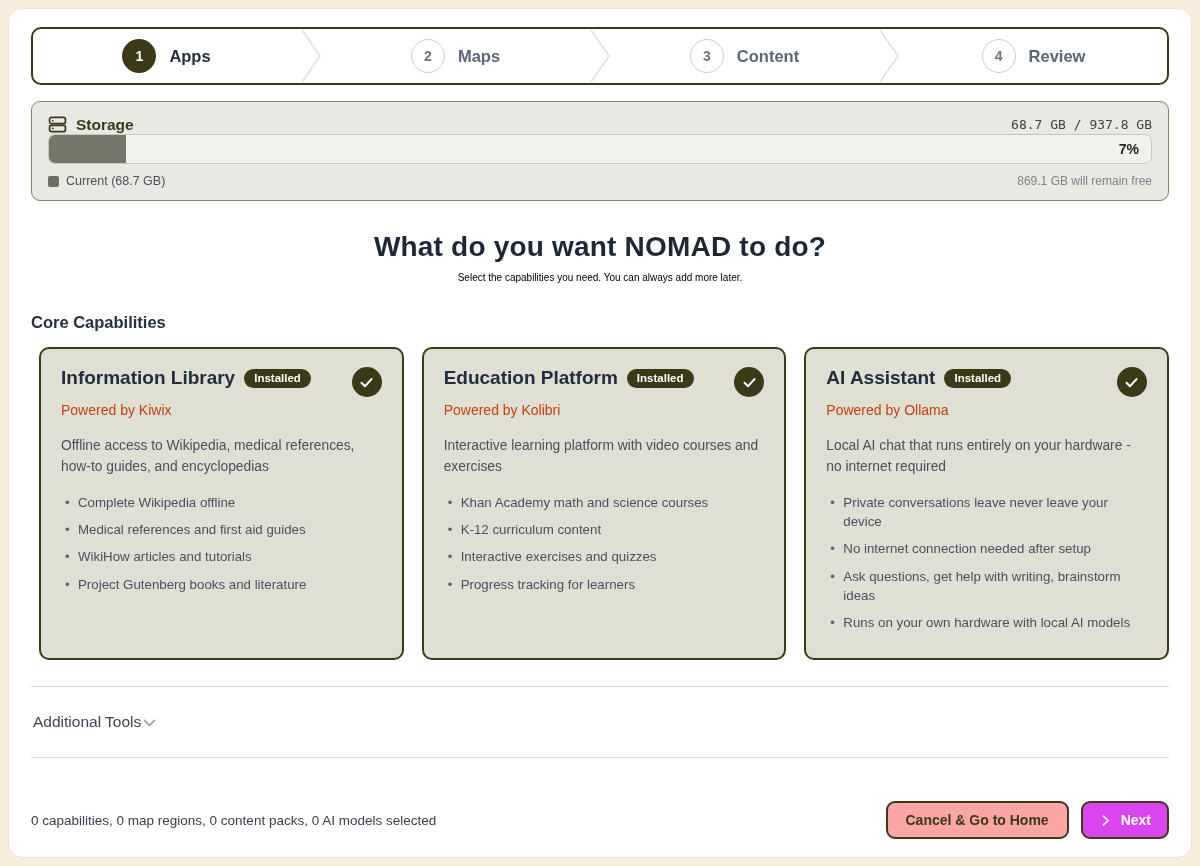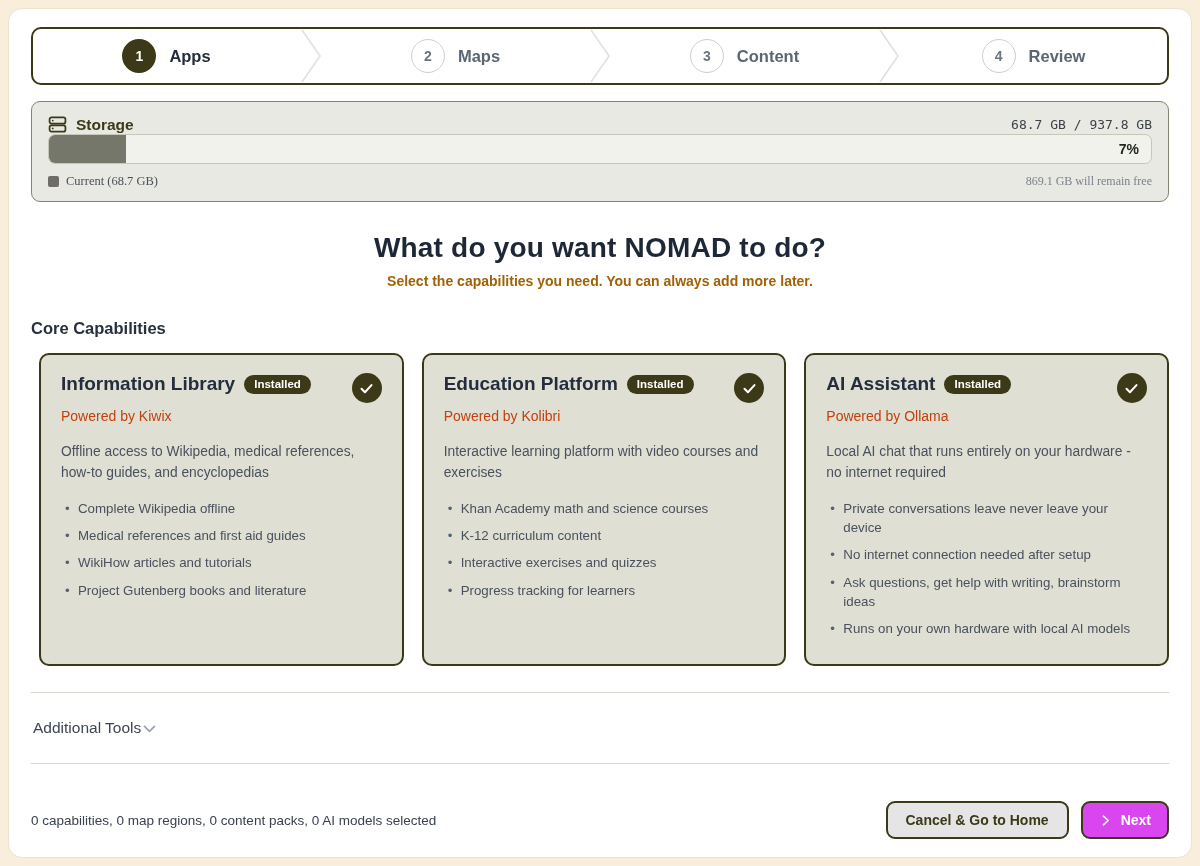--- a/index.html
+++ b/index.html
@@ -43,28 +43,28 @@
   .storage-usage { font-family: "DejaVu Sans Mono", "Liberation Mono", monospace; font-size: 13px; color: #3c4248; }
   .progress-track {
     position: relative; height: 30px; background: #f2f2ec;
     border: 1px solid #c6c6ba; border-radius: 7px; overflow: hidden;
   }
   .progress-fill { position: absolute; left: 0; top: 0; bottom: 0; background: #76776b; }
   .progress-label {
     position: absolute; right: 12px; top: 0; bottom: 0; display: flex; align-items: center;
     font-size: 14px; font-weight: 700; color: #23281e;
   }
-  .storage-legend { display: flex; align-items: center; justify-content: space-between; margin-top: 10px; font-family: Liberation Serif, serif; }
+  .storage-legend { display: flex; align-items: center; justify-content: space-between; margin-top: 10px; }
   .legend-left { display: flex; align-items: center; gap: 7px; font-size: 12.5px; color: #4a5058; }
   .legend-swatch { width: 11px; height: 11px; border-radius: 2px; background: #6e6e64; }
   .legend-right { font-size: 12px; color: #7b828c; }
 
   
   .page-heading { text-align: center; font-size: 28px; font-weight: 800; color: #1d2736; letter-spacing: 0.2px; }
-  .page-subtitle { text-align: center; font-size: 14px; color: #a16207; margin-top: 9px; margin-bottom: 30px; font-weight: bold; }
+  .page-subtitle { text-align: center; font-size: 10px; color: #000000; margin-top: 9px; margin-bottom: 30px; }
 
   
   .section-label { font-size: 16.5px; font-weight: 600; color: #27303f; margin-bottom: 15px; }
   .cards { display: grid; grid-template-columns: 1fr 1fr 1fr; gap: 18px; margin-bottom: 26px; padding-left: 8px; }
   .card {
     background: #dfe0d3; border: 2px solid #3b3917; border-radius: 10px;
     padding: 18px 20px; cursor: pointer; min-height: 298px;
   }
   .card-head { display: flex; align-items: flex-start; justify-content: space-between; }
   .card-title-wrap { display: flex; align-items: center; flex-wrap: wrap; gap: 9px; padding-right: 8px; }
@@ -89,21 +89,21 @@
     display: flex; align-items: center; justify-content: flex-start;
     padding: 26px 2px; cursor: pointer;
   }
   .additional-label { font-size: 15.5px; color: #3d4654; }
 
   
   .footer { margin-top: auto; display: flex; align-items: center; justify-content: space-between; padding-top: 14px; }
   .footer-summary { font-size: 13.5px; color: #39414f; }
   .footer-actions { display: flex; align-items: center; gap: 12px; }
   .btn { border-radius: 9px; font-size: 14px; font-weight: 700; height: 38px; display: flex; align-items: center; cursor: pointer; font-family: inherit; }
-  .btn-secondary { background: #e5e5e5; border: 2px solid #3b3917; color: #3b3917; padding: 0 18px; }
+  .btn-secondary { background: #fca5a5; border: 2px solid #3b3917; color: #3b3917; padding: 0 18px; }
   .btn-primary { background: #d946ef; border: 2px solid #3b3917; color: #ffffff; padding: 0 16px; gap: 9px; }
 </style>
 </head>
 <body>
 
 <div class="app">
 
   <div class="stepper">
     <div class="step active">
       <div class="step-circle">1</div>

